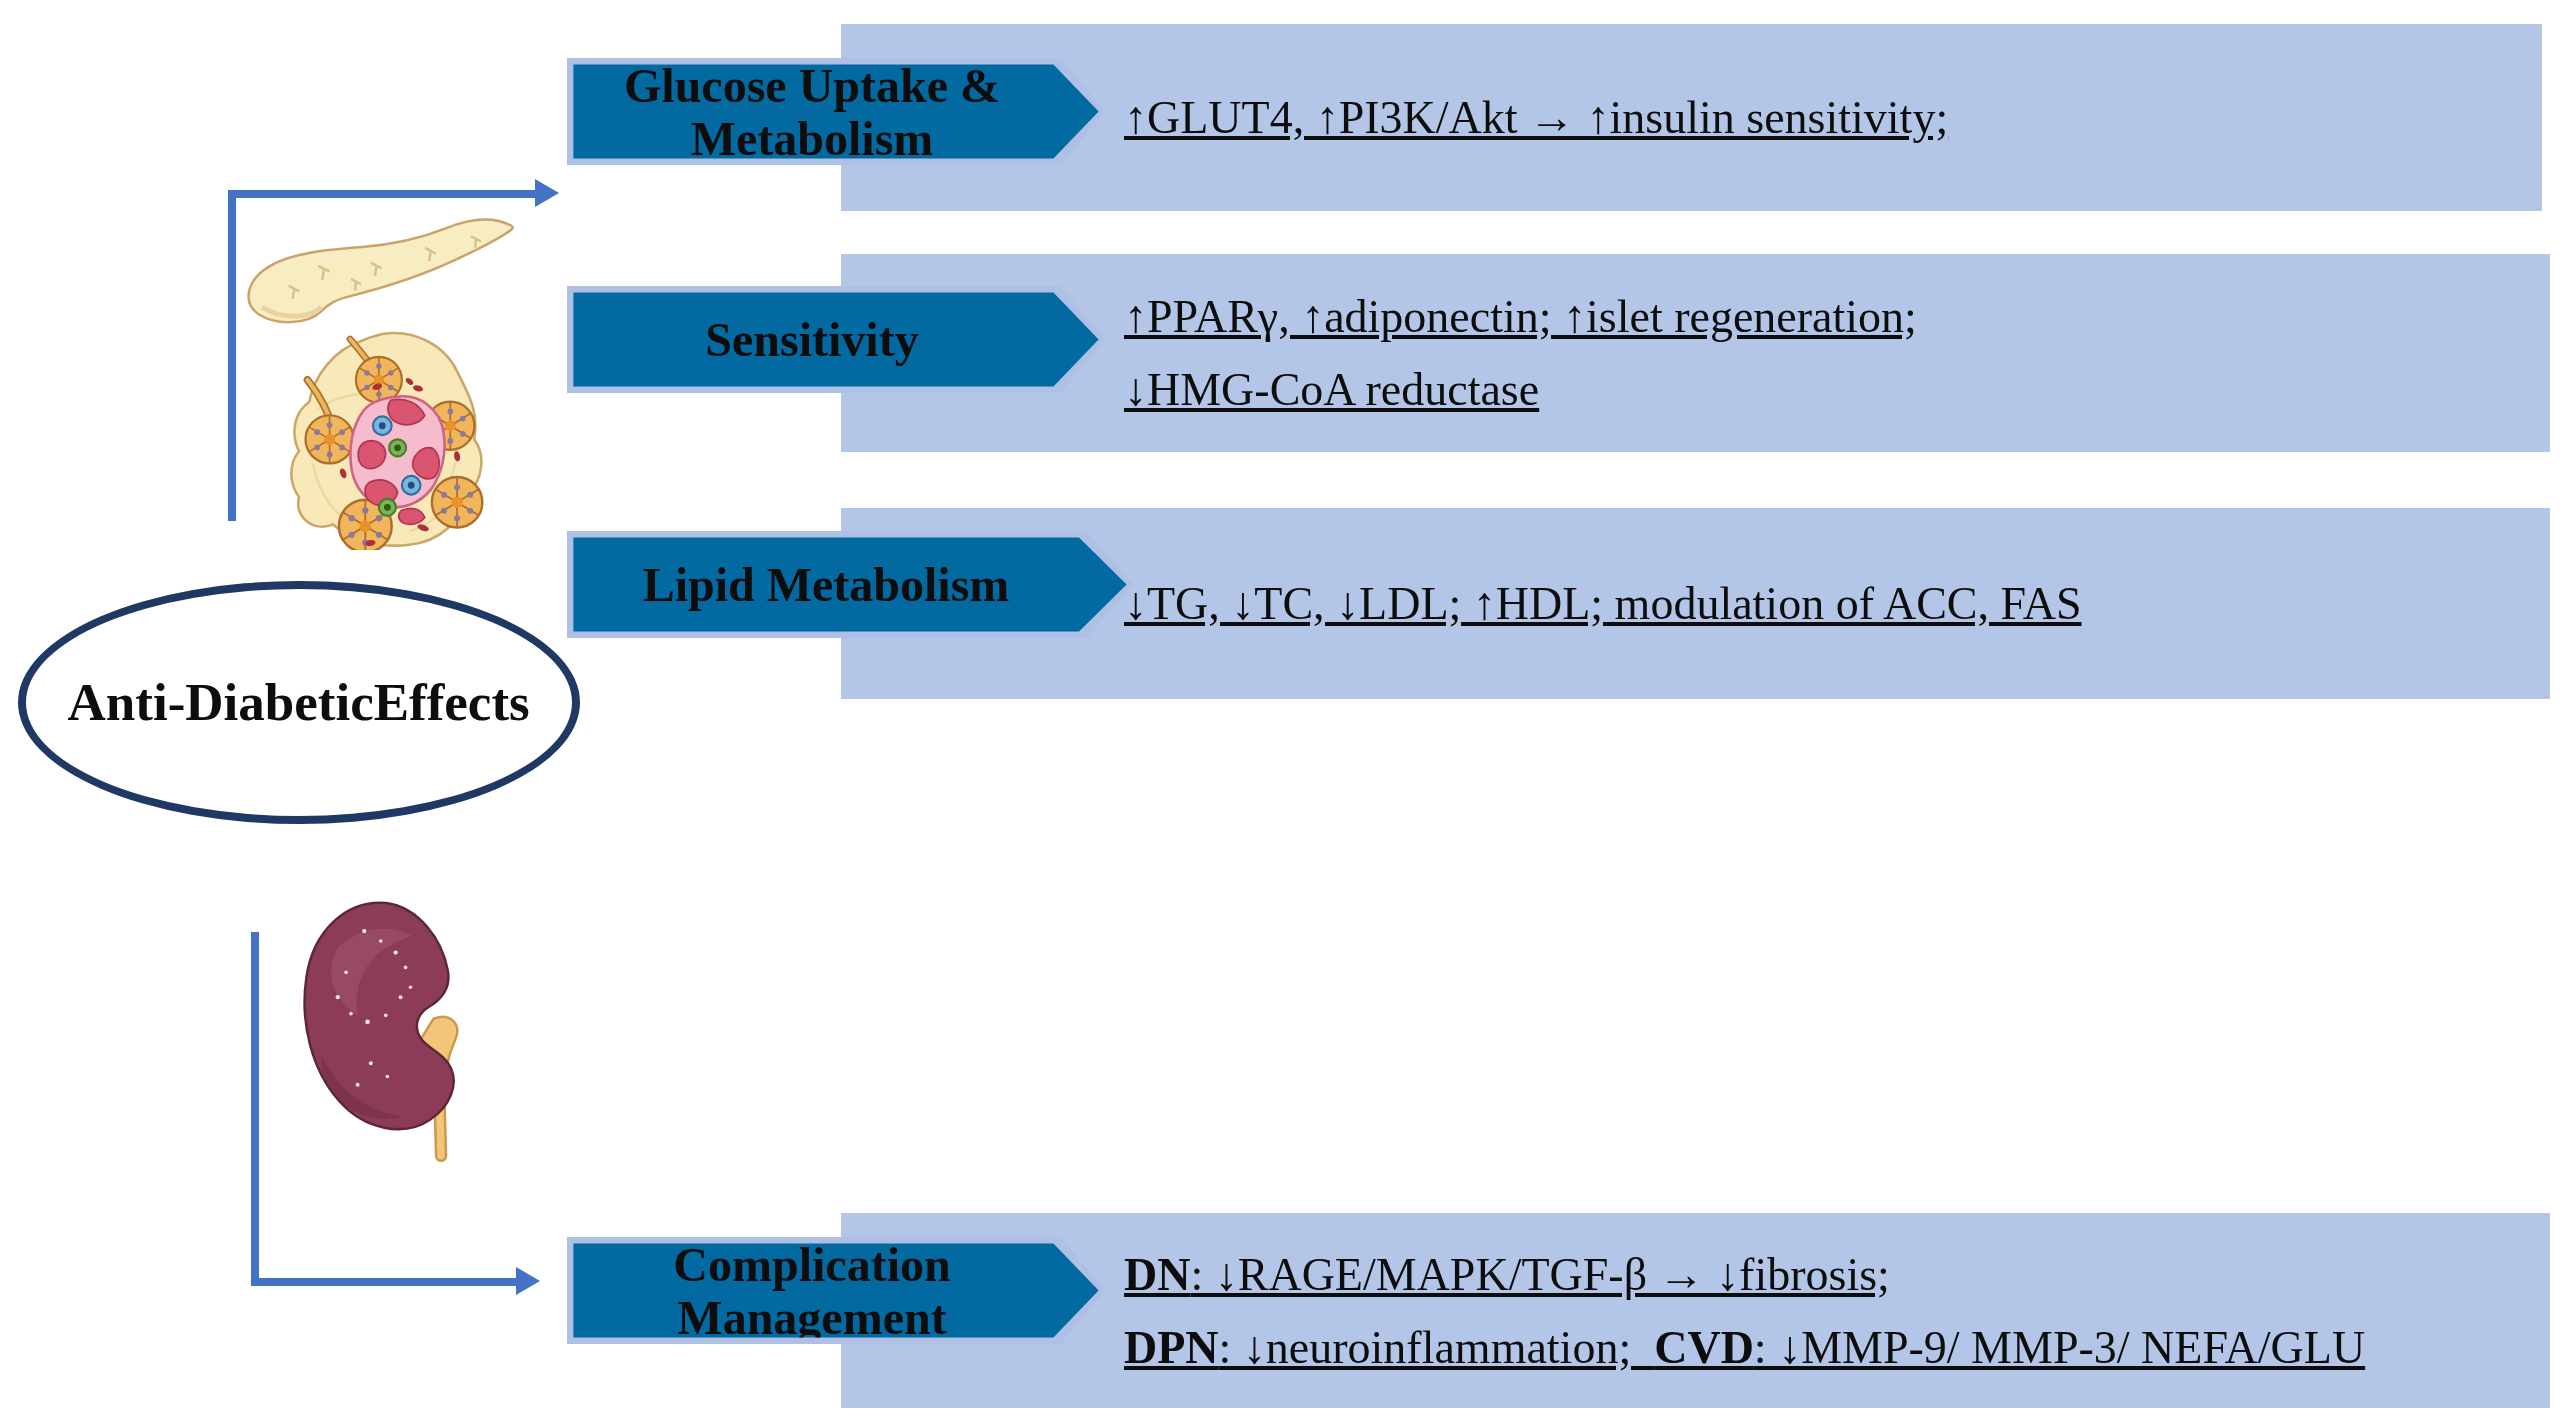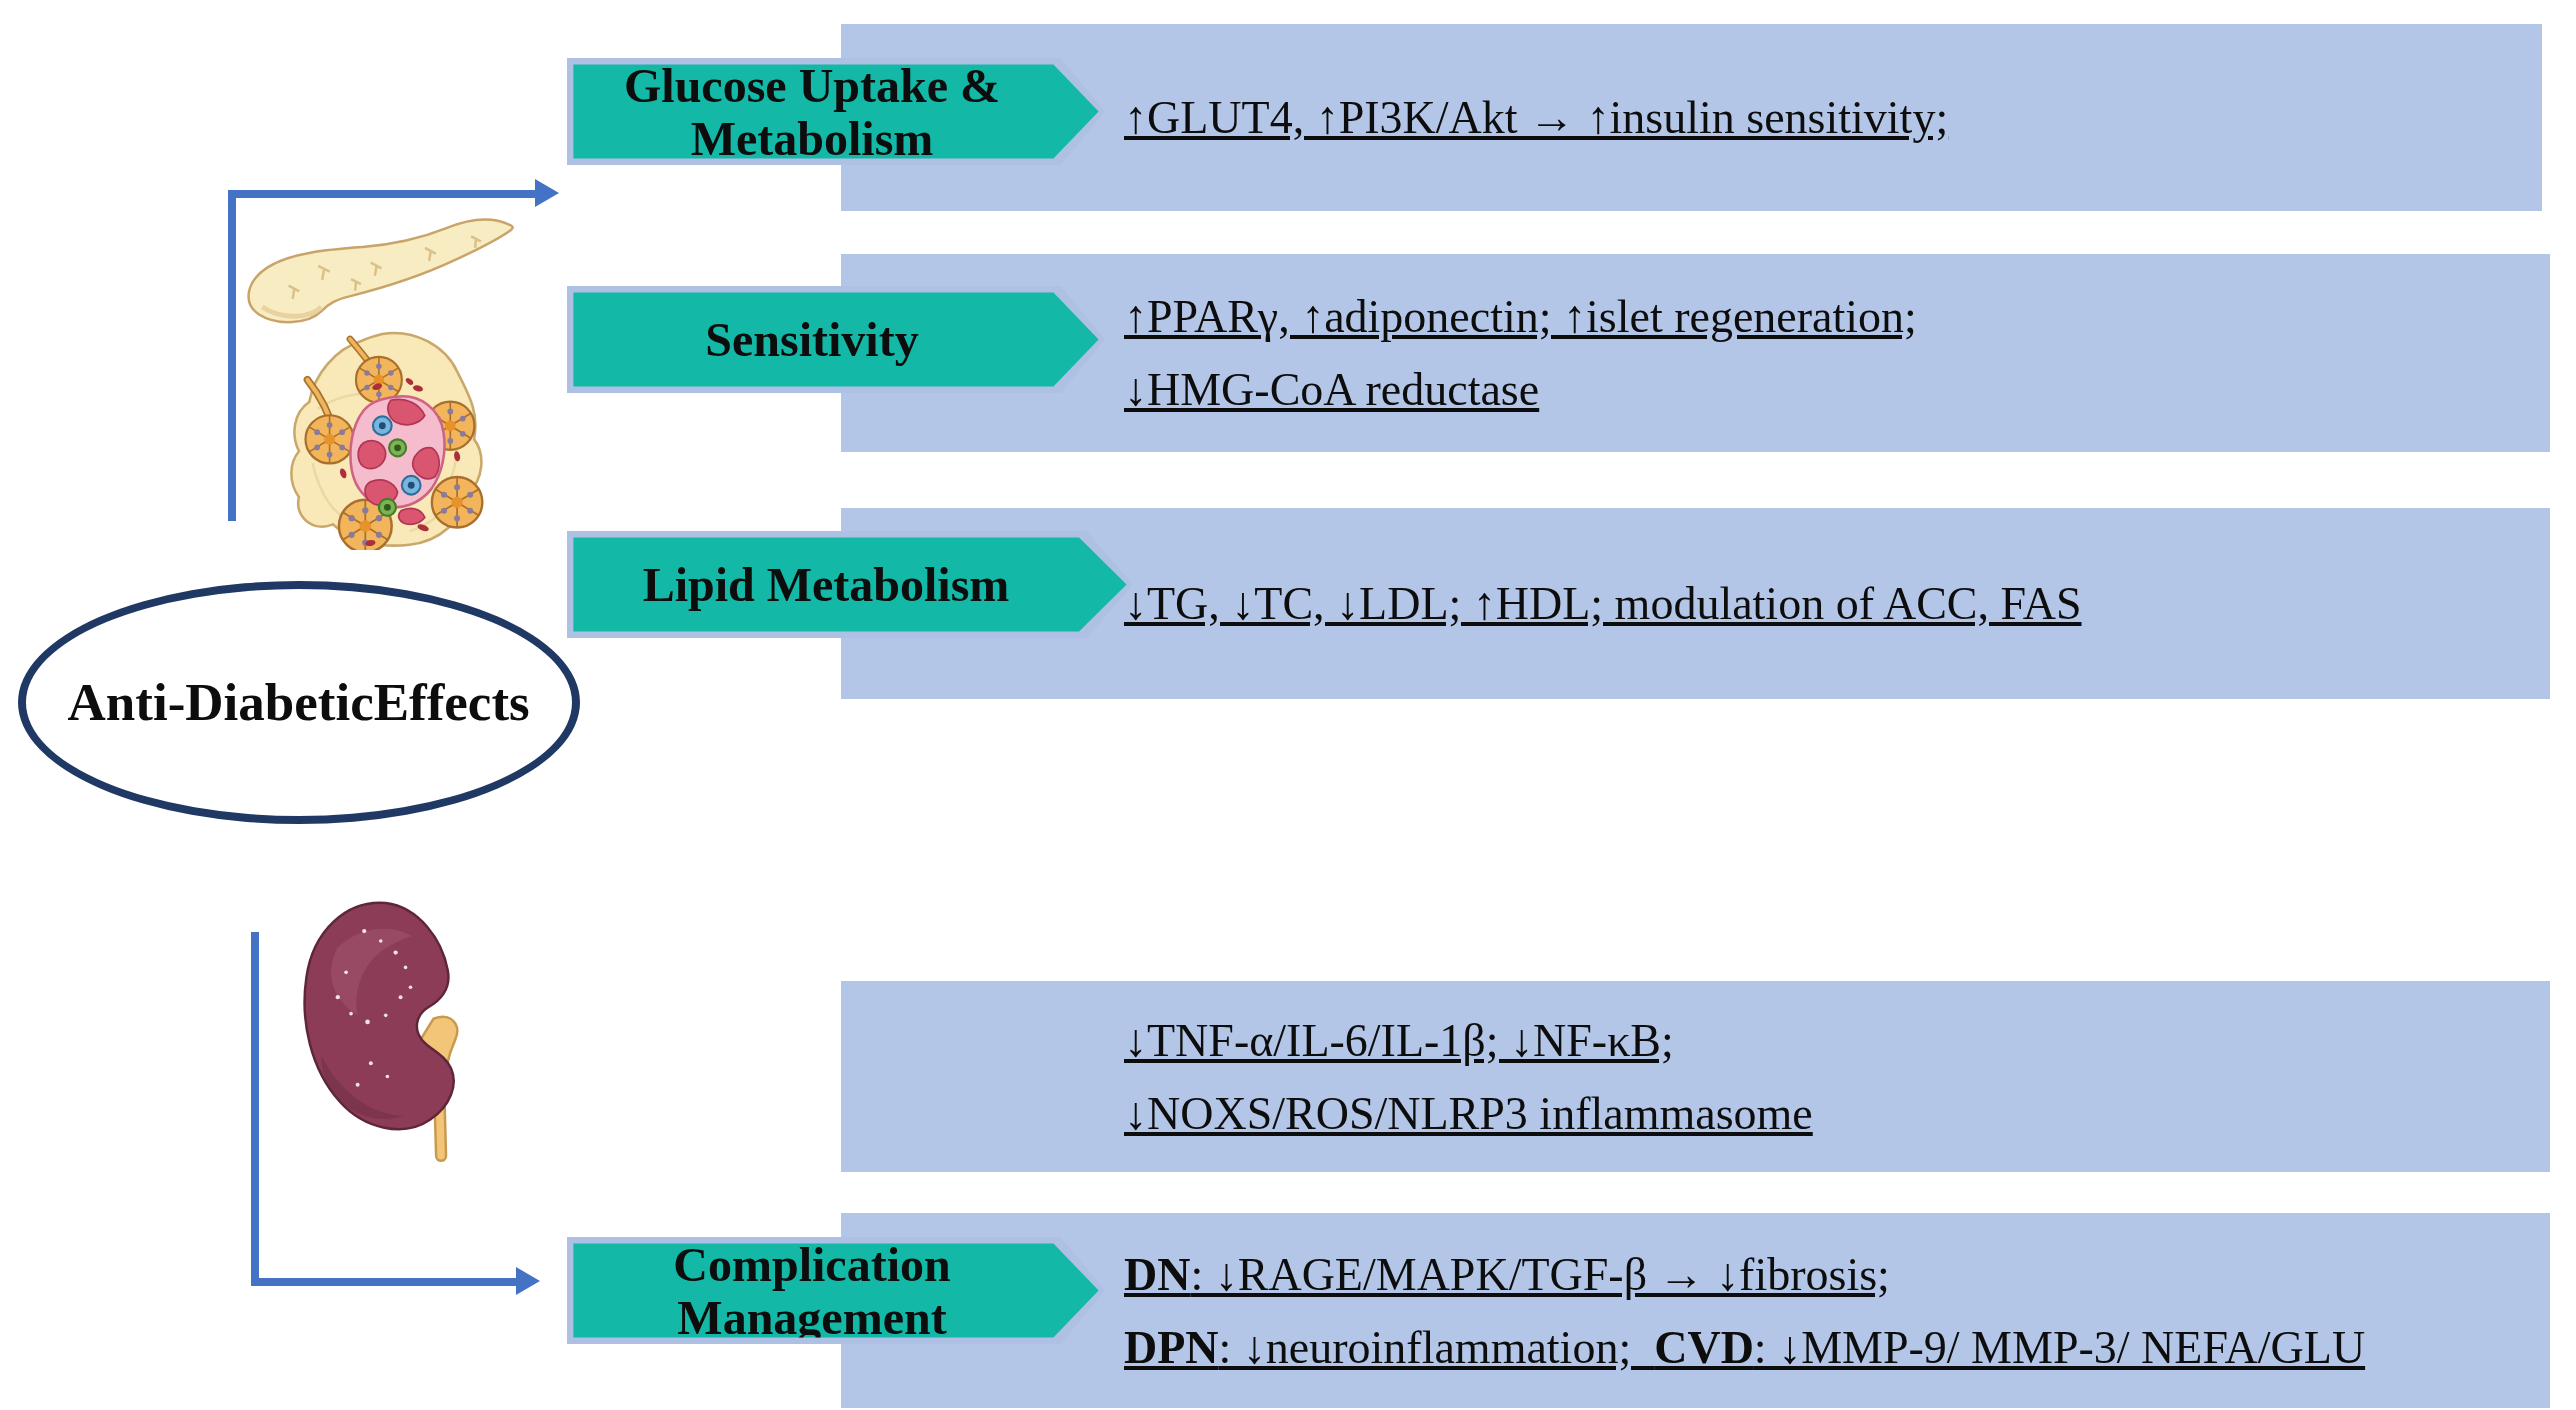--- a/index.html
+++ b/index.html
@@ -31,21 +31,21 @@
   .row-2 .labelbox{top:32px;}
   .row-3 .labelbox{top:23px;padding-left:28px;}
   .row-4 .labelbox{top:25px;}
   .row-5 .labelbox{top:13.6px;}
   .row-6 .labelbox{top:24px;}
   .labelbox-outer{
     position:absolute;inset:0;background:#aec1e4;
     clip-path:polygon(0 0,91.8% 0,100% 50%,91.8% 100%,0 100%);
   }
   .labelbox-inner{
-    position:absolute;inset:6.4px;background:#14b8a6;
+    position:absolute;inset:6.4px;background:#0369a1;
     clip-path:polygon(0 0,91.4% 0,100% 50%,91.4% 100%,0 100%);
     display:flex;flex-direction:column;align-items:center;justify-content:center;
     padding:0 56px 0 8px;box-sizing:border-box;
   }
   .label-line{font-size:48px;font-weight:bold;line-height:53px;white-space:nowrap;text-align:center;}
   
   .hub-ellipse{
     position:absolute;left:17.6px;top:581px;width:562px;height:243px;box-sizing:border-box;
     border:8px solid #1f3864;border-radius:50%;background:#ffffff;
     display:flex;flex-direction:row;align-items:center;justify-content:center;
@@ -214,24 +214,20 @@
         <div class="labelbox-inner">
             <div class="label-line">Lipid Metabolism</div>
           </div>
       </div>
     </div>
 
     <div class="row row-4">
     </div>
 
     <div class="row row-5">
-      <div class="bigbox">
-          <div class="content-line"><span class="seg">↓TNF-α/IL-6/IL-1β; ↓NF-κB;</span></div>
-          <div class="content-line"><span class="seg">↓NOXS/ROS/NLRP3 inflammasome</span></div>
-        </div>
     </div>
 
     <div class="row row-6">
       <div class="bigbox">
           <div class="content-line"><span class="seg-bold">DN</span><span class="seg">: ↓RAGE/MAPK/TGF-β → ↓fibrosis;</span></div>
           <div class="content-line"><span class="seg-bold">DPN</span><span class="seg">: ↓neuroinflammation;&nbsp; </span><span class="seg-bold">CVD</span><span class="seg">: ↓MMP-9/ MMP-3/ NEFA/GLU</span></div>
         </div>
       <div class="labelbox">
         <div class="labelbox-outer"></div>
         <div class="labelbox-inner">

